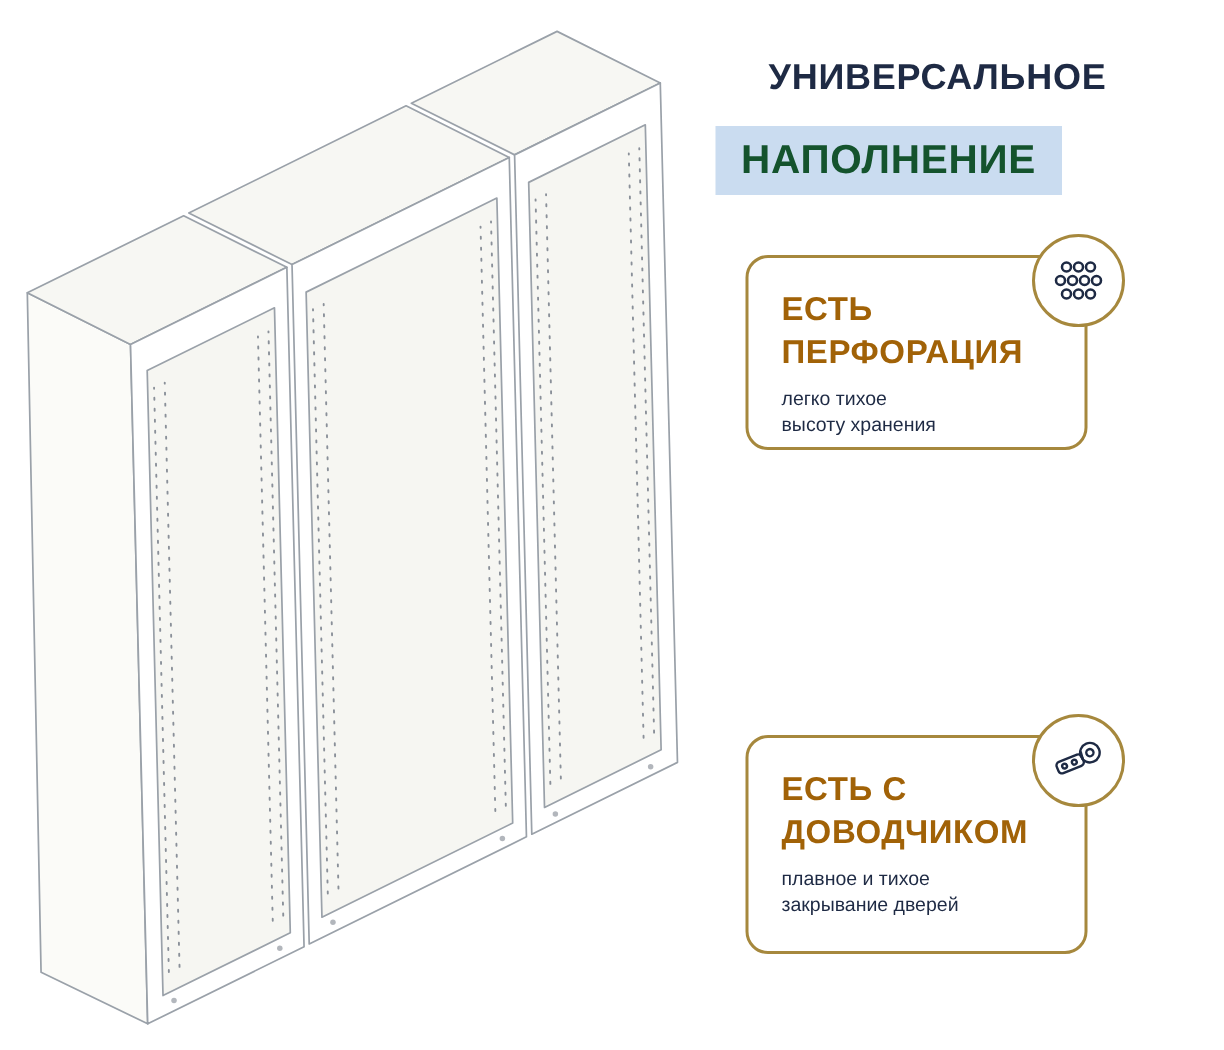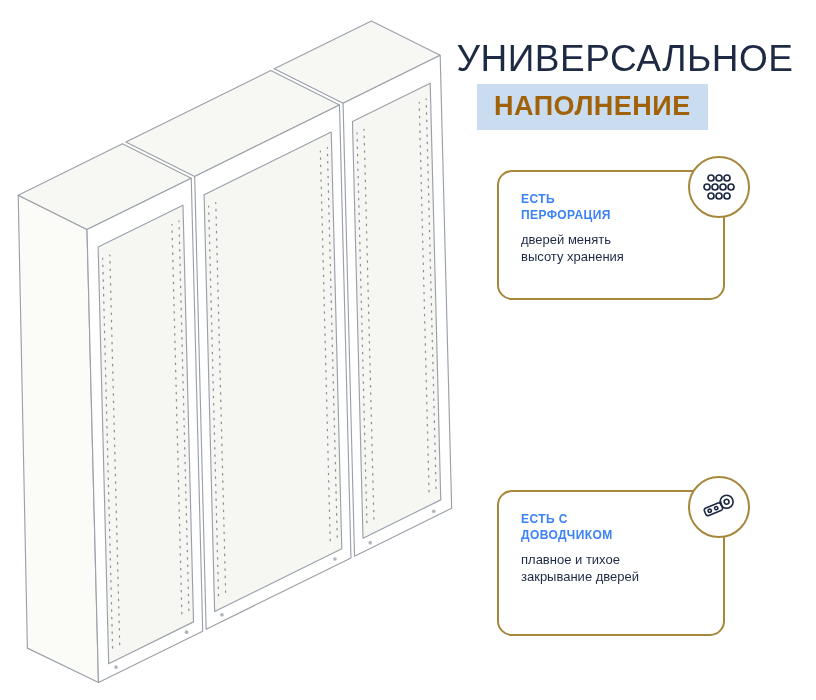--- a/index.html
+++ b/index.html
@@ -6,41 +6,41 @@
   body { background:#ffffff; font-family:"Liberation Sans", sans-serif; }
   .canvas {
     position:relative; width:816px; height:700px; background:#ffffff;
     overflow:hidden; color:#1e2a44;
   }
   .illustration { position:absolute; left:8px; top:6px; width:455px; height:688px; }
   .right-col { position:absolute; left:455px; top:0; width:361px; height:700px; }
 
   .main-title {
     position:absolute; left:0; top:38px; width:340px; text-align:center;
-    font-size:37px; font-weight:400; letter-spacing:0.5px; color:#1e2a44;
+    font-size:24px; font-weight:700; letter-spacing:0.5px; color:#1e2a44;
     white-space:nowrap;
   }
   .sub-title {
     position:absolute; left:22px; top:84px;
-    background:#cadcf0; color:#a16207;
+    background:#cadcf0; color:#14532d;
     font-size:27px; font-weight:700; letter-spacing:0.5px;
     padding:7px 17px 8px 17px;
   }
 
   .card {
     position:absolute; left:42px; width:228px;
     background:#ffffff; border:2px solid #a6883d; border-radius:15px;
     padding:20px 20px 14px 22px;
   }
   .card-1 { top:170px; height:130px; }
   .card-2 { top:331px; height:128px; }
   .card-3 { top:490px; height:146px; }
   .card-title {
-    font-size:12px; font-weight:700; letter-spacing:0.4px;
-    line-height:1.3; color:#3b82f6; white-space:pre-line;
+    font-size:22px; font-weight:700; letter-spacing:0.4px;
+    line-height:1.3; color:#a16207; white-space:pre-line;
   }
   .card-sub {
     margin-top:9px; font-size:13px; font-weight:500; line-height:1.3;
     color:#1e2a44; white-space:pre-line;
   }
   .icon-circle {
     position:absolute; top:-16px; right:-27px; width:62px; height:62px;
     background:#ffffff; border:2.5px solid #a6883d; border-radius:50%;
     display:flex; align-items:center; justify-content:center;
   }
@@ -97,21 +97,21 @@
 
   <div class="right-col">
 
     <div class="main-title">УНИВЕРСАЛЬНОЕ</div>
 
     <div class="sub-title">НАПОЛНЕНИЕ</div>
 
     <div class="card card-1">
       <div class="card-title">ЕСТЬ
 ПЕРФОРАЦИЯ</div>
-      <div class="card-sub">дверей менять
+      <div class="card-sub">легко тихое
 высоту хранения</div>
       <div class="icon-circle">
         <svg width="36" height="36" viewBox="0 0 36 36" fill="none" stroke="#1e2a44" stroke-width="1.7">
           <circle cx="10" cy="9" r="3"></circle>
             <circle cx="18" cy="9" r="3"></circle>
             <circle cx="26" cy="9" r="3"></circle>
           <circle cx="6" cy="18" r="3"></circle>
             <circle cx="14" cy="18" r="3"></circle>
             <circle cx="22" cy="18" r="3"></circle>
             <circle cx="30" cy="18" r="3"></circle>

